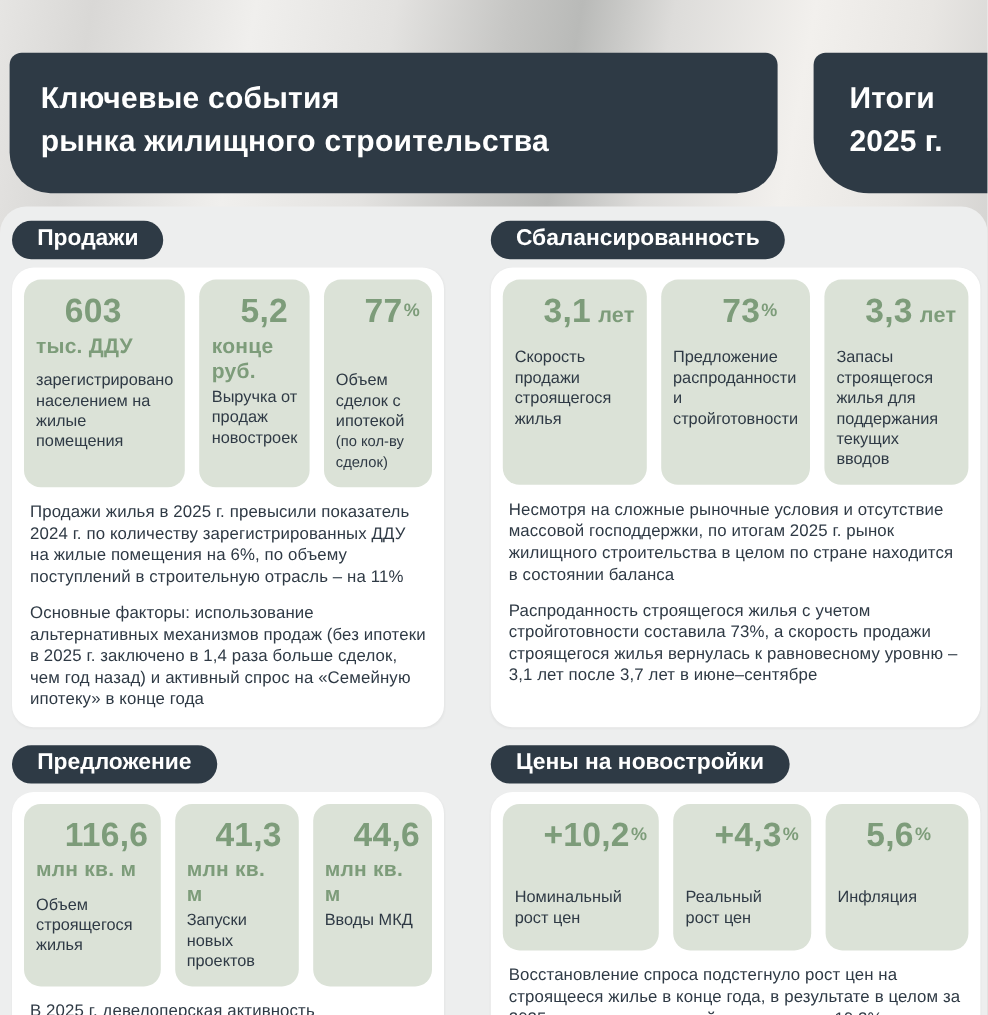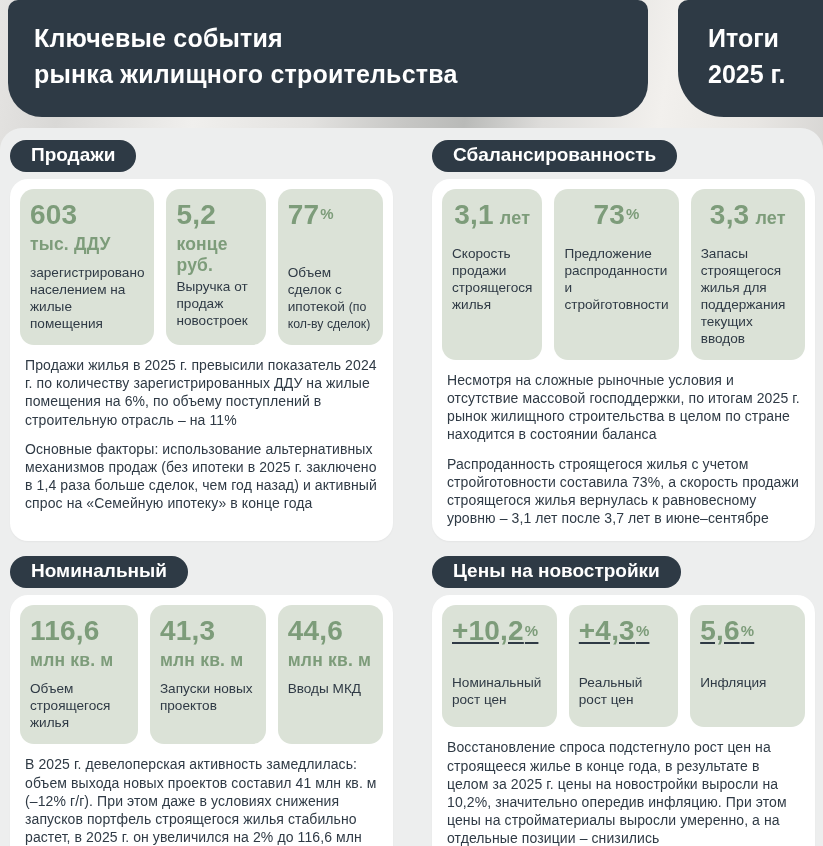--- a/index.html
+++ b/index.html
@@ -19,21 +19,21 @@
     overflow:hidden;
     
     background:
       linear-gradient(100deg,
         #e6e5e3 0%, #d9d8d6 8%, #f0efed 22%, #e3e2e0 34%,
         #c6c6c4 44%, #b9bab8 50%, #dddcda 58%, #f2f0ed 70%,
         #e8e6e3 80%, #d2d1cf 90%, #c9c8c6 100%);
   }
 
   
-  .header-row{display:flex;height:93px;padding-left:8px;}
+  .header-row{display:flex;height:93px;padding-left:8px;margin-top:44px;}
   .header-main{
     width:640px;height:117px;background:var(--dark);
     border-radius:10px 10px 34px 34px;
     padding:21px 10px 0 26px;color:#fff;
   }
   .header-main .t{font-size:25px;font-weight:bold;line-height:1.42;letter-spacing:.2px;}
   .header-period{
     margin-left:auto;width:145px;height:117px;background:var(--dark);
     border-radius:10px 0 0 46px;
     padding:21px 0 0 30px;color:#fff;
@@ -60,28 +60,28 @@
   }
   .stats{display:grid;gap:12px;}
   .sec-sales  .stats{grid-template-columns:1.22fr 1fr 1.06fr;}
   .sec-balance .stats{grid-template-columns:0.9fr 1.2fr 1.42fr;}
   .sec-supply .stats{grid-template-columns:1.12fr 1.1fr 1fr;}
   .sec-prices .stats{grid-template-columns:1.05fr 1fr 1.05fr;}
   .stat{
     background:var(--stat-bg);border-radius:14px;
     padding:11px 10px 12px;min-height:122px;
   }
-  .val-line{color:var(--green);font-weight:bold;font-size:28px;line-height:1.1;letter-spacing:.2px;}
+  .val-line{color:var(--green);font-weight:bold;font-size:28px;line-height:1.1;letter-spacing:.2px;margin-left:24px;}
   .sfx{font-weight:bold;color:var(--green);}
   .sfx.pct{font-size:15px;vertical-align:0.32em;margin-left:1px;}
   .sfx.word{font-size:18px;margin-left:6px;}
   .unit{color:var(--green);font-weight:bold;font-size:17.5px;margin-top:3px;letter-spacing:.2px;}
   .sec-sales .val-wrap,.sec-supply .val-wrap{min-height:62px;}
   .sec-balance .val-wrap{min-height:43px;text-align:center;}
-  .sec-prices .val-wrap{min-height:56px;text-decoration:underline;}
+  .sec-prices .val-wrap{min-height:56px;}
   .stat-label{font-size:13.6px;line-height:1.25;margin-top:3px;}
   .stat-label .sub{font-size:12.3px;}
   .para{font-size:14px;line-height:1.3;margin:11px 5px 0;letter-spacing:.1px;}
   .unit:empty,.sfx:empty,.sub:empty,.para:empty{display:none;}
 </style>
 </head>
 <body>
 
 <div class="header-row">
   <div class="header-main">
@@ -149,21 +149,21 @@
           </div>
           <div class="stat-label">Запасы строящегося жилья для поддержания текущих вводов</div>
         </div>
       </div>
       <p class="para">Несмотря на сложные рыночные условия и отсутствие массовой господдержки, по итогам 2025 г. рынок жилищного строительства в целом по стране находится в состоянии баланса</p>
       <p class="para">Распроданность строящегося жилья с учетом стройготовности составила 73%, а скорость продажи строящегося жилья вернулась к равновесному уровню – 3,1 лет после 3,7 лет в июне–сентябре</p>
     </div>
   </div>
 
   <div class="sec sec-supply">
-    <div class="badge">Номинальный</div>
+    <div class="badge">Предложение</div>
     <div class="card">
       <div class="stats">
         <div class="stat">
           <div class="val-wrap">
             <div class="val-line"><span class="val">116,6</span></div>
             <div class="unit">млн кв. м</div>
           </div>
           <div class="stat-label">Объем строящегося жилья</div>
         </div>
         <div class="stat">

